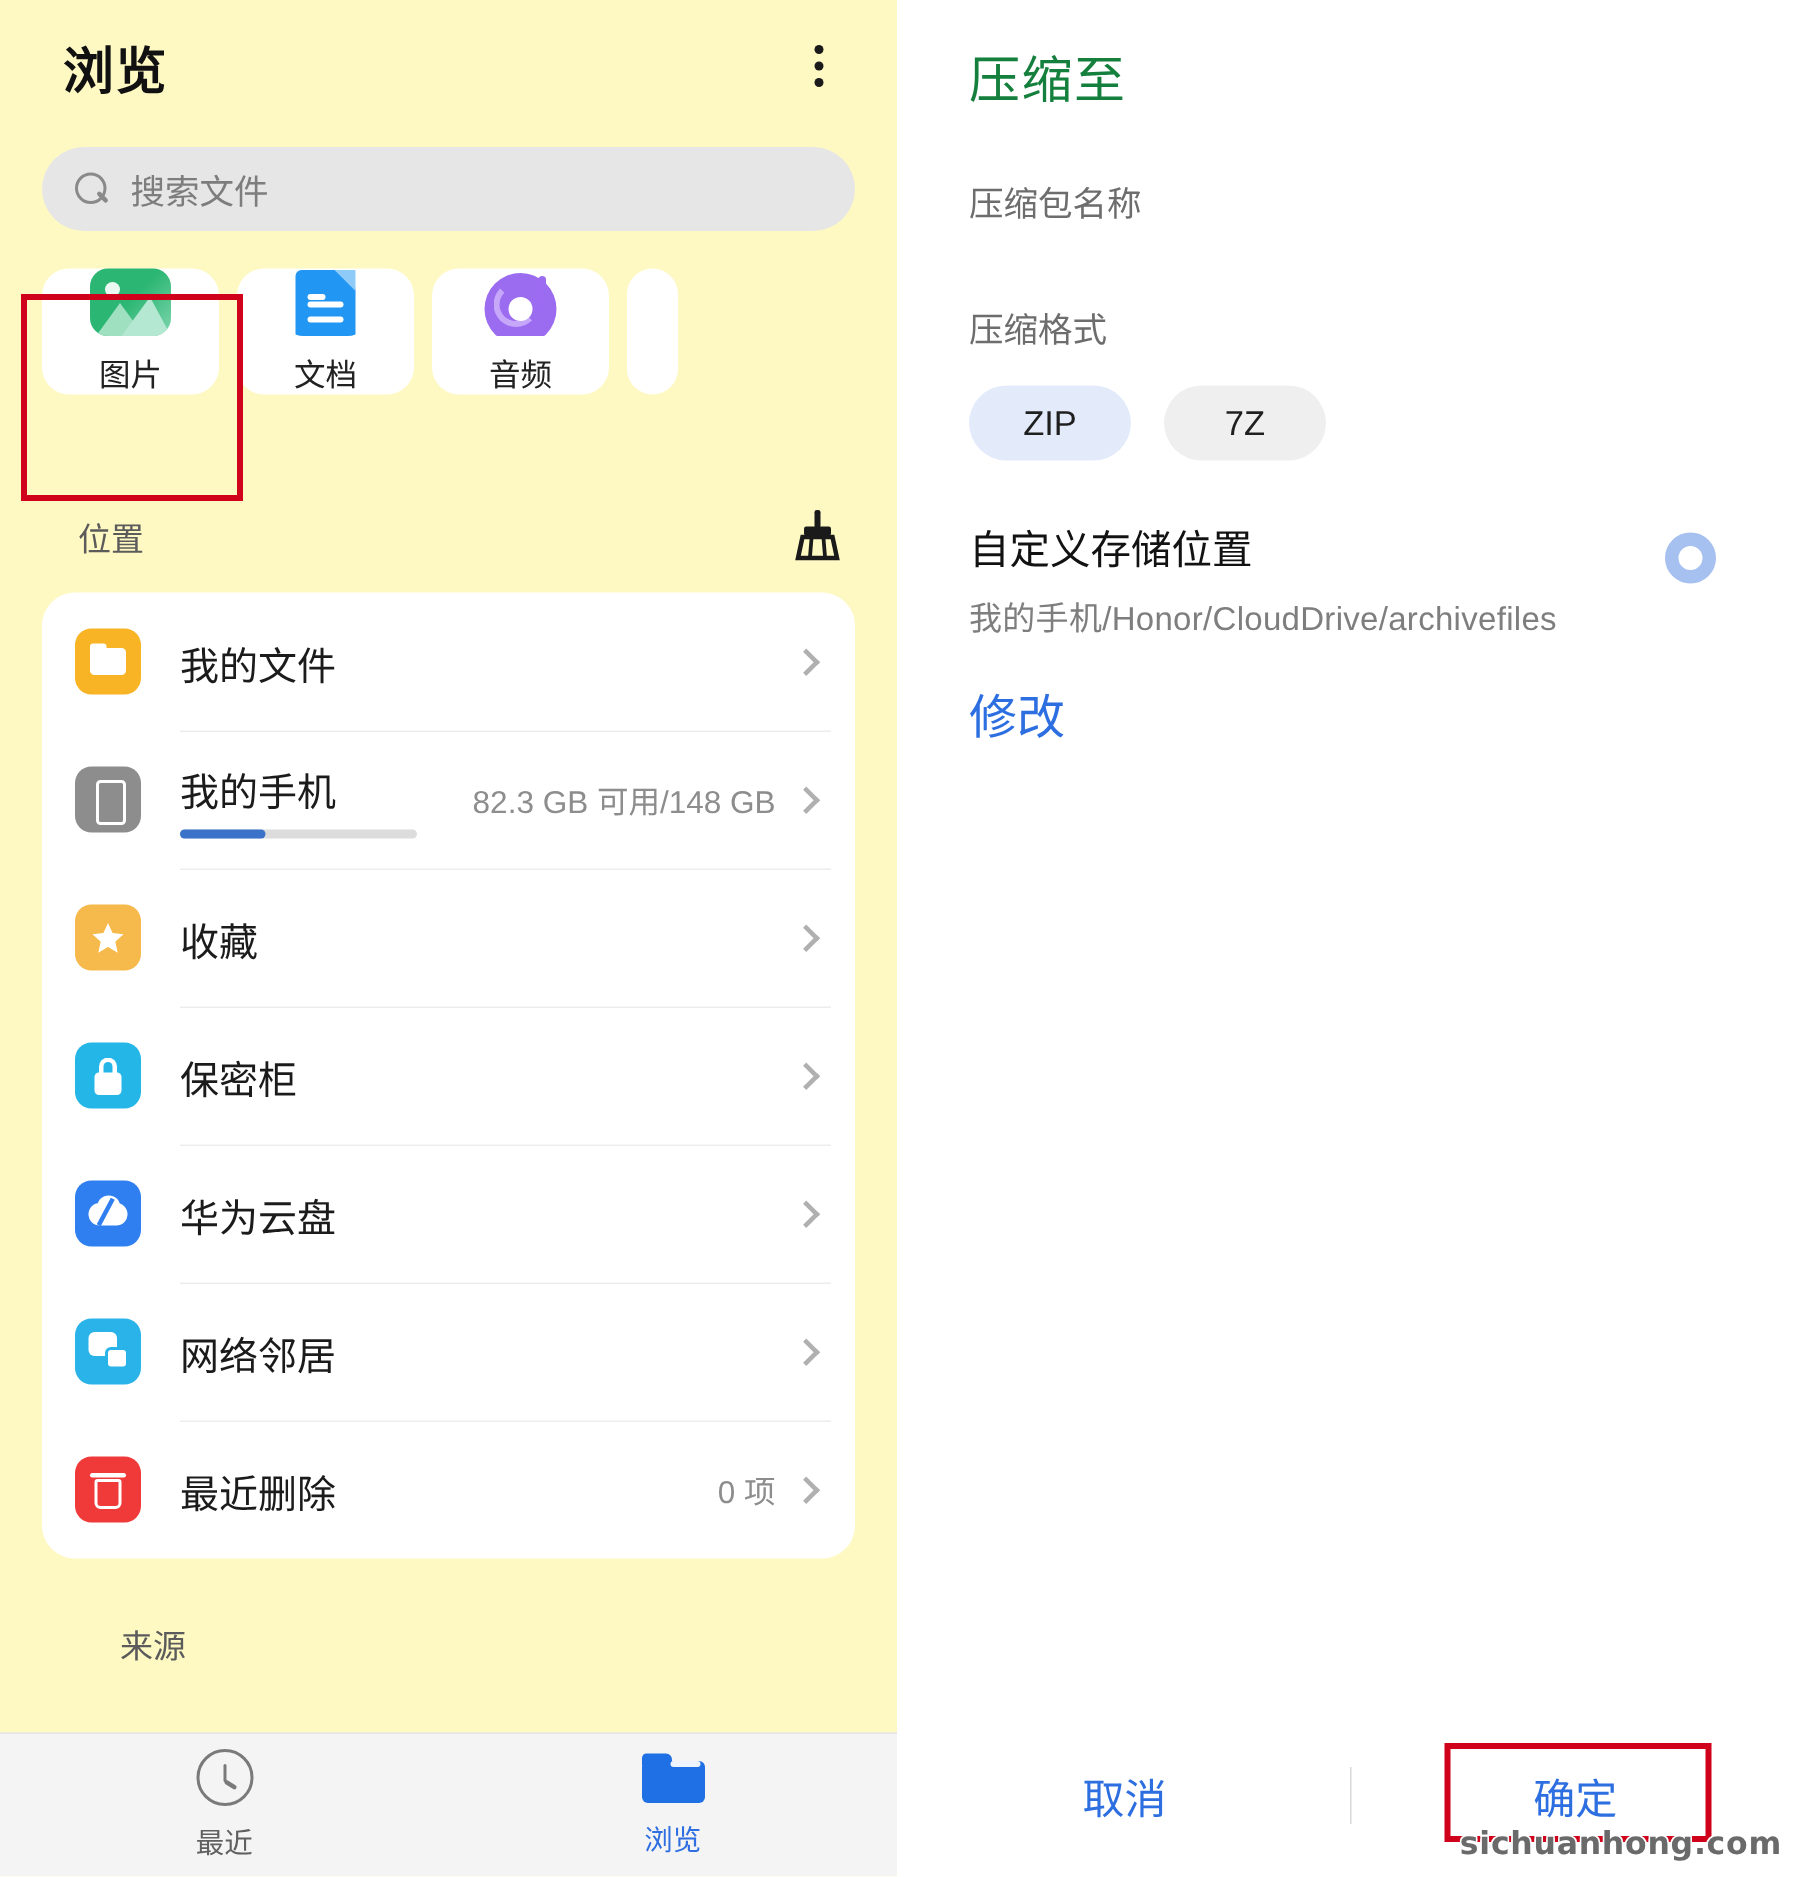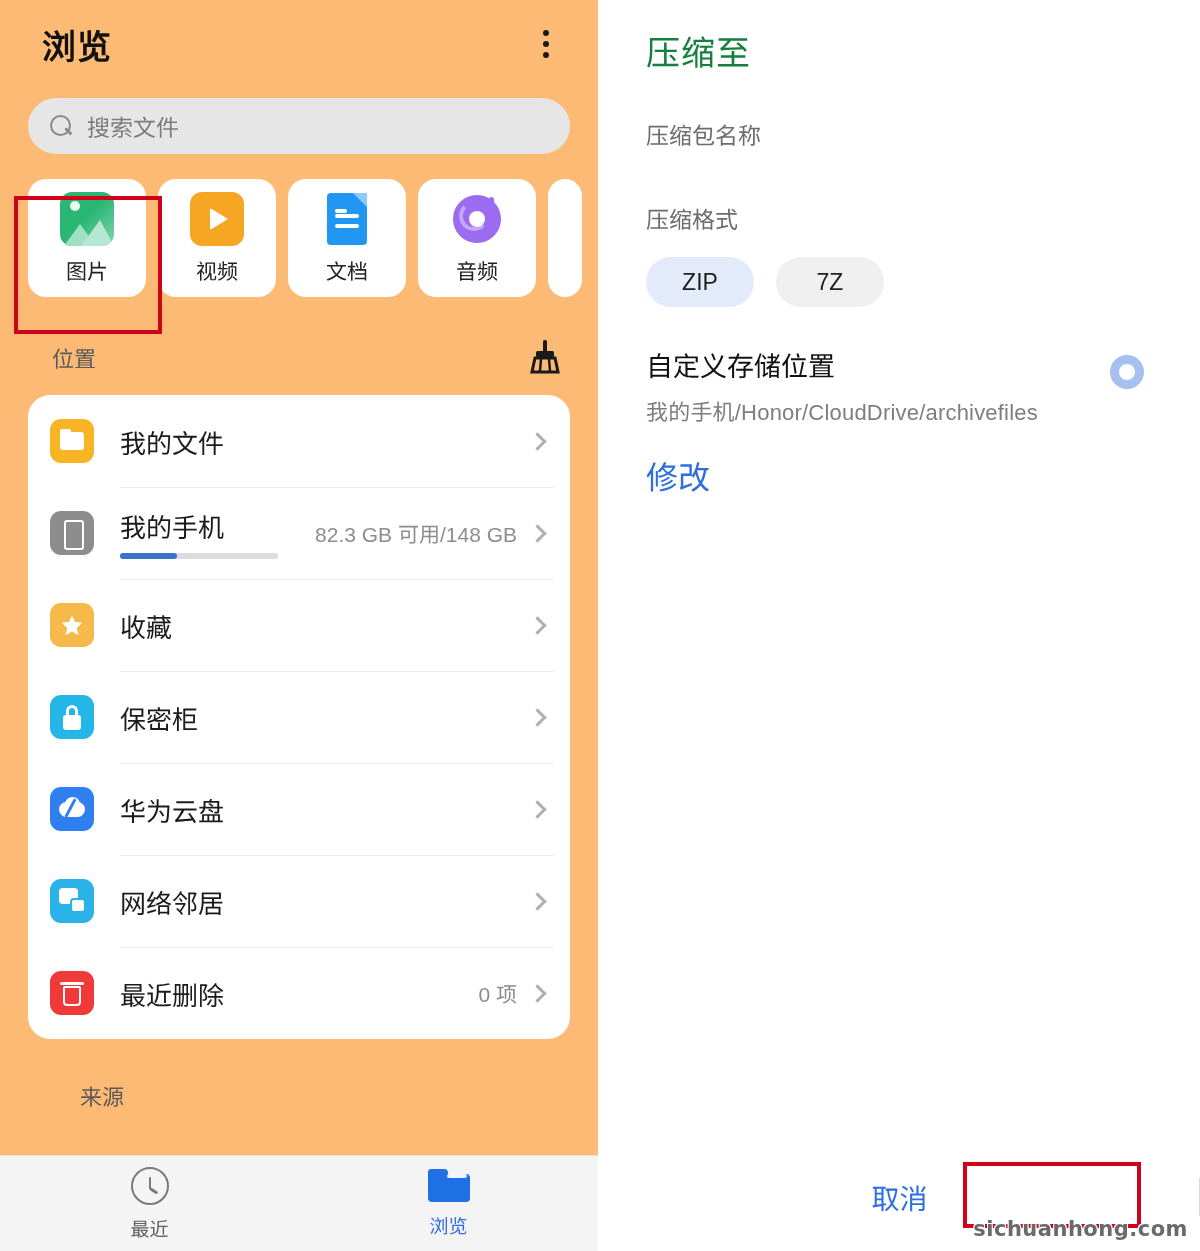--- a/index.html
+++ b/index.html
@@ -9,21 +9,21 @@
     font-family: "Liberation Sans", "DejaVu Sans", sans-serif;
     background: #ffffff;
     overflow: hidden;
   }
   #root { position: relative; width: 1200px; height: 1251px; display: flex; }
 
   
   .panel-left {
     position: relative;
     width: 598px; height: 1251px;
-    background: #fdba74;
+    background: #fef9c3;
     overflow: hidden;
     display: flex; flex-direction: column;
   }
   .panel-divider {
     width: 2px; height: 1251px; background: #ffffff;
   }
   .panel-right {
     position: relative;
     width: 600px; height: 1251px;
     background: #ffffff;
@@ -55,21 +55,21 @@
     border:2.5px solid #8a8a8a; border-radius:50%; }
   .mag::after { content:''; position:absolute; left:14px; top:15px; width:9px; height:2.5px;
     background:#8a8a8a; transform:rotate(45deg); border-radius:2px; }
 
   
   .cat-row {
     display: flex; gap: 12px; padding: 0 28px; margin-top: 25px;
     height: 120px; position: relative;
   }
   .cat-card {
-    width: 118px; height: 118px; background: #fff; border-radius: 18px;
+    width: 118px; height: 84px; background: #fff; border-radius: 18px;
     display: flex; flex-direction: column; align-items: center; justify-content: center;
     gap: 9px; flex: 0 0 118px; cursor: pointer;
   }
   .cat-card.sliver { width: 34px; flex: 0 0 34px; }
   .cat-label { font-size: 21px; color: #222; }
   .cat-ico { width: 54px; height: 54px; border-radius: 12px; position: relative; overflow: hidden; }
 
   
   .ico-pic { background: linear-gradient(135deg,#2bb673 0%,#2bb673 48%,#7fd6ad 100%); }
   .ico-pic .dot { position: absolute; left: 10px; top: 9px; width: 10px; height: 10px;
@@ -260,26 +260,20 @@
     <div class="cat-row">
       <div class="cat-card">
         <span class="cat-ico ico-pic">
           <span class="mtn"></span>
             <span class="mtn2"></span>
             <span class="dot"></span>
         </span>
         <span class="cat-label">图片</span>
       </div>
 
-      <div class="cat-card">
-        <span class="cat-ico ico-vid">
-            <span class="tri"></span>
-          </span>
-        <span class="cat-label">视频</span>
-      </div>
 
       <div class="cat-card">
         <span class="cat-ico ico-doc">
           <span class="page"></span>
             <span class="fold"></span>
             <span class="l3"></span>
             <span class="l1"></span>
             <span class="l2"></span>
         </span>
         <span class="cat-label">文档</span>
@@ -439,20 +433,21 @@
         </div>
         <div class="ring-radio"></div>
       </div>
 
       <div class="edit-link">修改</div>
     </div>
 
     <div class="r-bottom">
       <div class="r-btn">取消</div>
       <div class="vsep"></div>
+      <div class="r-btn">确定</div>
     </div>
 
     <div class="hl-red" style="left:363px; top:1162px; width:178px; height:66px;"></div>
 
     <div class="watermark">sichuanhong.com</div>
   </div>
 
 </div>
 
 </body></html>

